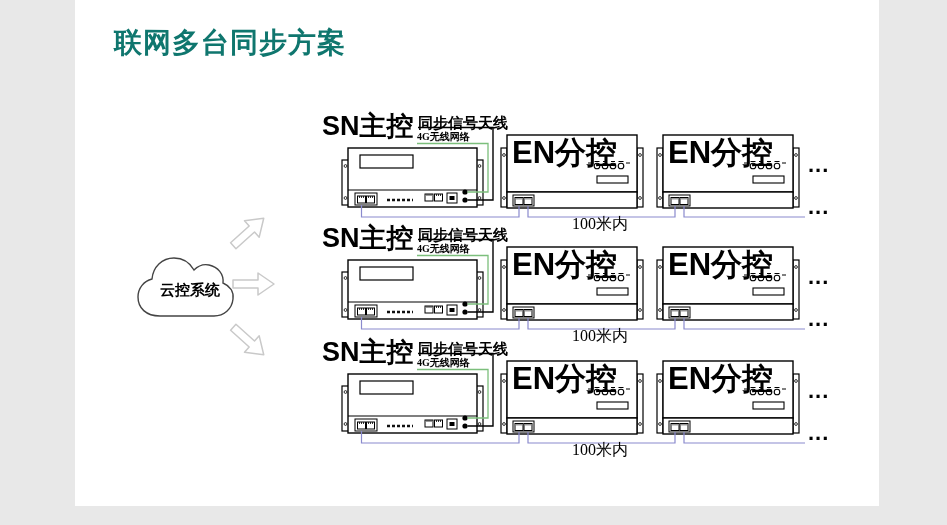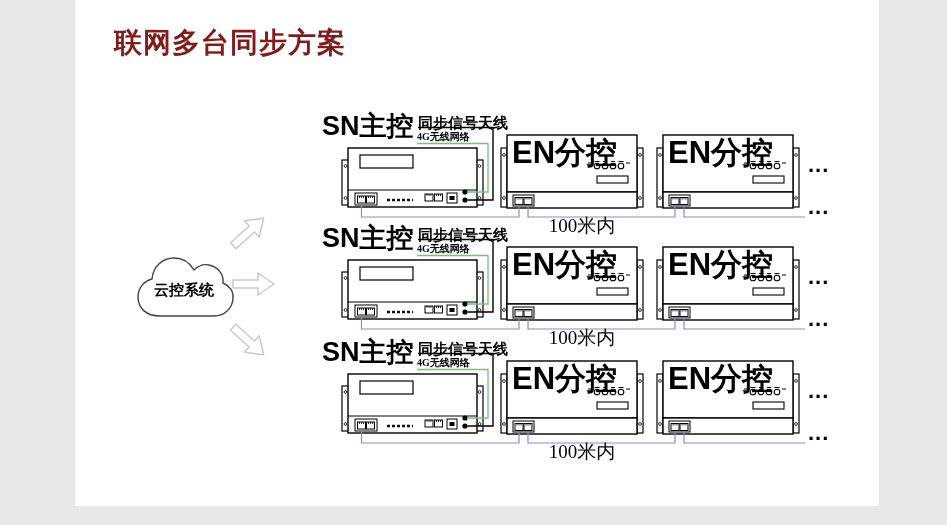--- a/index.html
+++ b/index.html
@@ -6,38 +6,38 @@
   body{
     width:947px;height:525px;position:relative;overflow:hidden;
     background:#e8e8e8;
     font-family:"Liberation Sans", sans-serif;
     color:#000;
   }
   .panel{position:absolute;left:75px;top:0;width:804px;height:506px;background:#ffffff;}
   .abs{position:absolute;}
   .title{
     left:114px;top:24px;font-size:28px;font-weight:bold;letter-spacing:1px;
-    color:#7f1d1d;white-space:nowrap;
+    color:#0f766e;white-space:nowrap;
   }
   .cloud-label{
-    left:148px;top:281px;width:72px;text-align:center;
+    left:148px;top:281px;width:72px;text-align:right;
     font-family:"Liberation Serif", serif;font-size:15px;font-weight:bold;white-space:nowrap;
   }
   .row{position:absolute;left:0;width:919px;height:128px;}
   .row .sn-label{position:absolute;left:322px;top:3px;font-size:27px;font-weight:bold;white-space:nowrap;line-height:1;}
   .row .ant-label{position:absolute;left:418px;top:6px;font-family:"Liberation Serif", serif;font-size:15px;font-weight:bold;white-space:nowrap;line-height:1;}
   .row .net-label{position:absolute;left:417px;top:22px;font-family:"Liberation Serif", serif;font-size:10px;font-weight:bold;white-space:nowrap;line-height:1;}
   .row .en-label{position:absolute;top:27px;font-size:31px;font-weight:bold;white-space:nowrap;line-height:1;}
   .row .en1{left:512px;}
   .row .en2{left:668px;}
   .row .more{position:absolute;left:808px;font-size:22px;font-weight:bold;letter-spacing:1px;line-height:1;}
   .row .more-dev{top:44px;}
   .row .more-wire{top:86px;}
-  .row .range{position:absolute;left:532px;top:106px;width:100px;text-align:center;
-    font-family:"Liberation Serif", serif;font-size:19px;white-space:nowrap;line-height:1;}
+  .row .range{position:absolute;left:550px;top:106px;width:100px;text-align:center;
+    font-family:"Liberation Serif", serif;font-size:16px;white-space:nowrap;line-height:1;}
   .row-gfx{position:absolute;left:0;top:0;}
   svg{display:block;}
 </style>
 </head>
 <body>
 
 <svg width="0" height="0" style="position:absolute" aria-hidden="true">
   <defs>
 
     <symbol id="sym-jack" overflow="visible">

